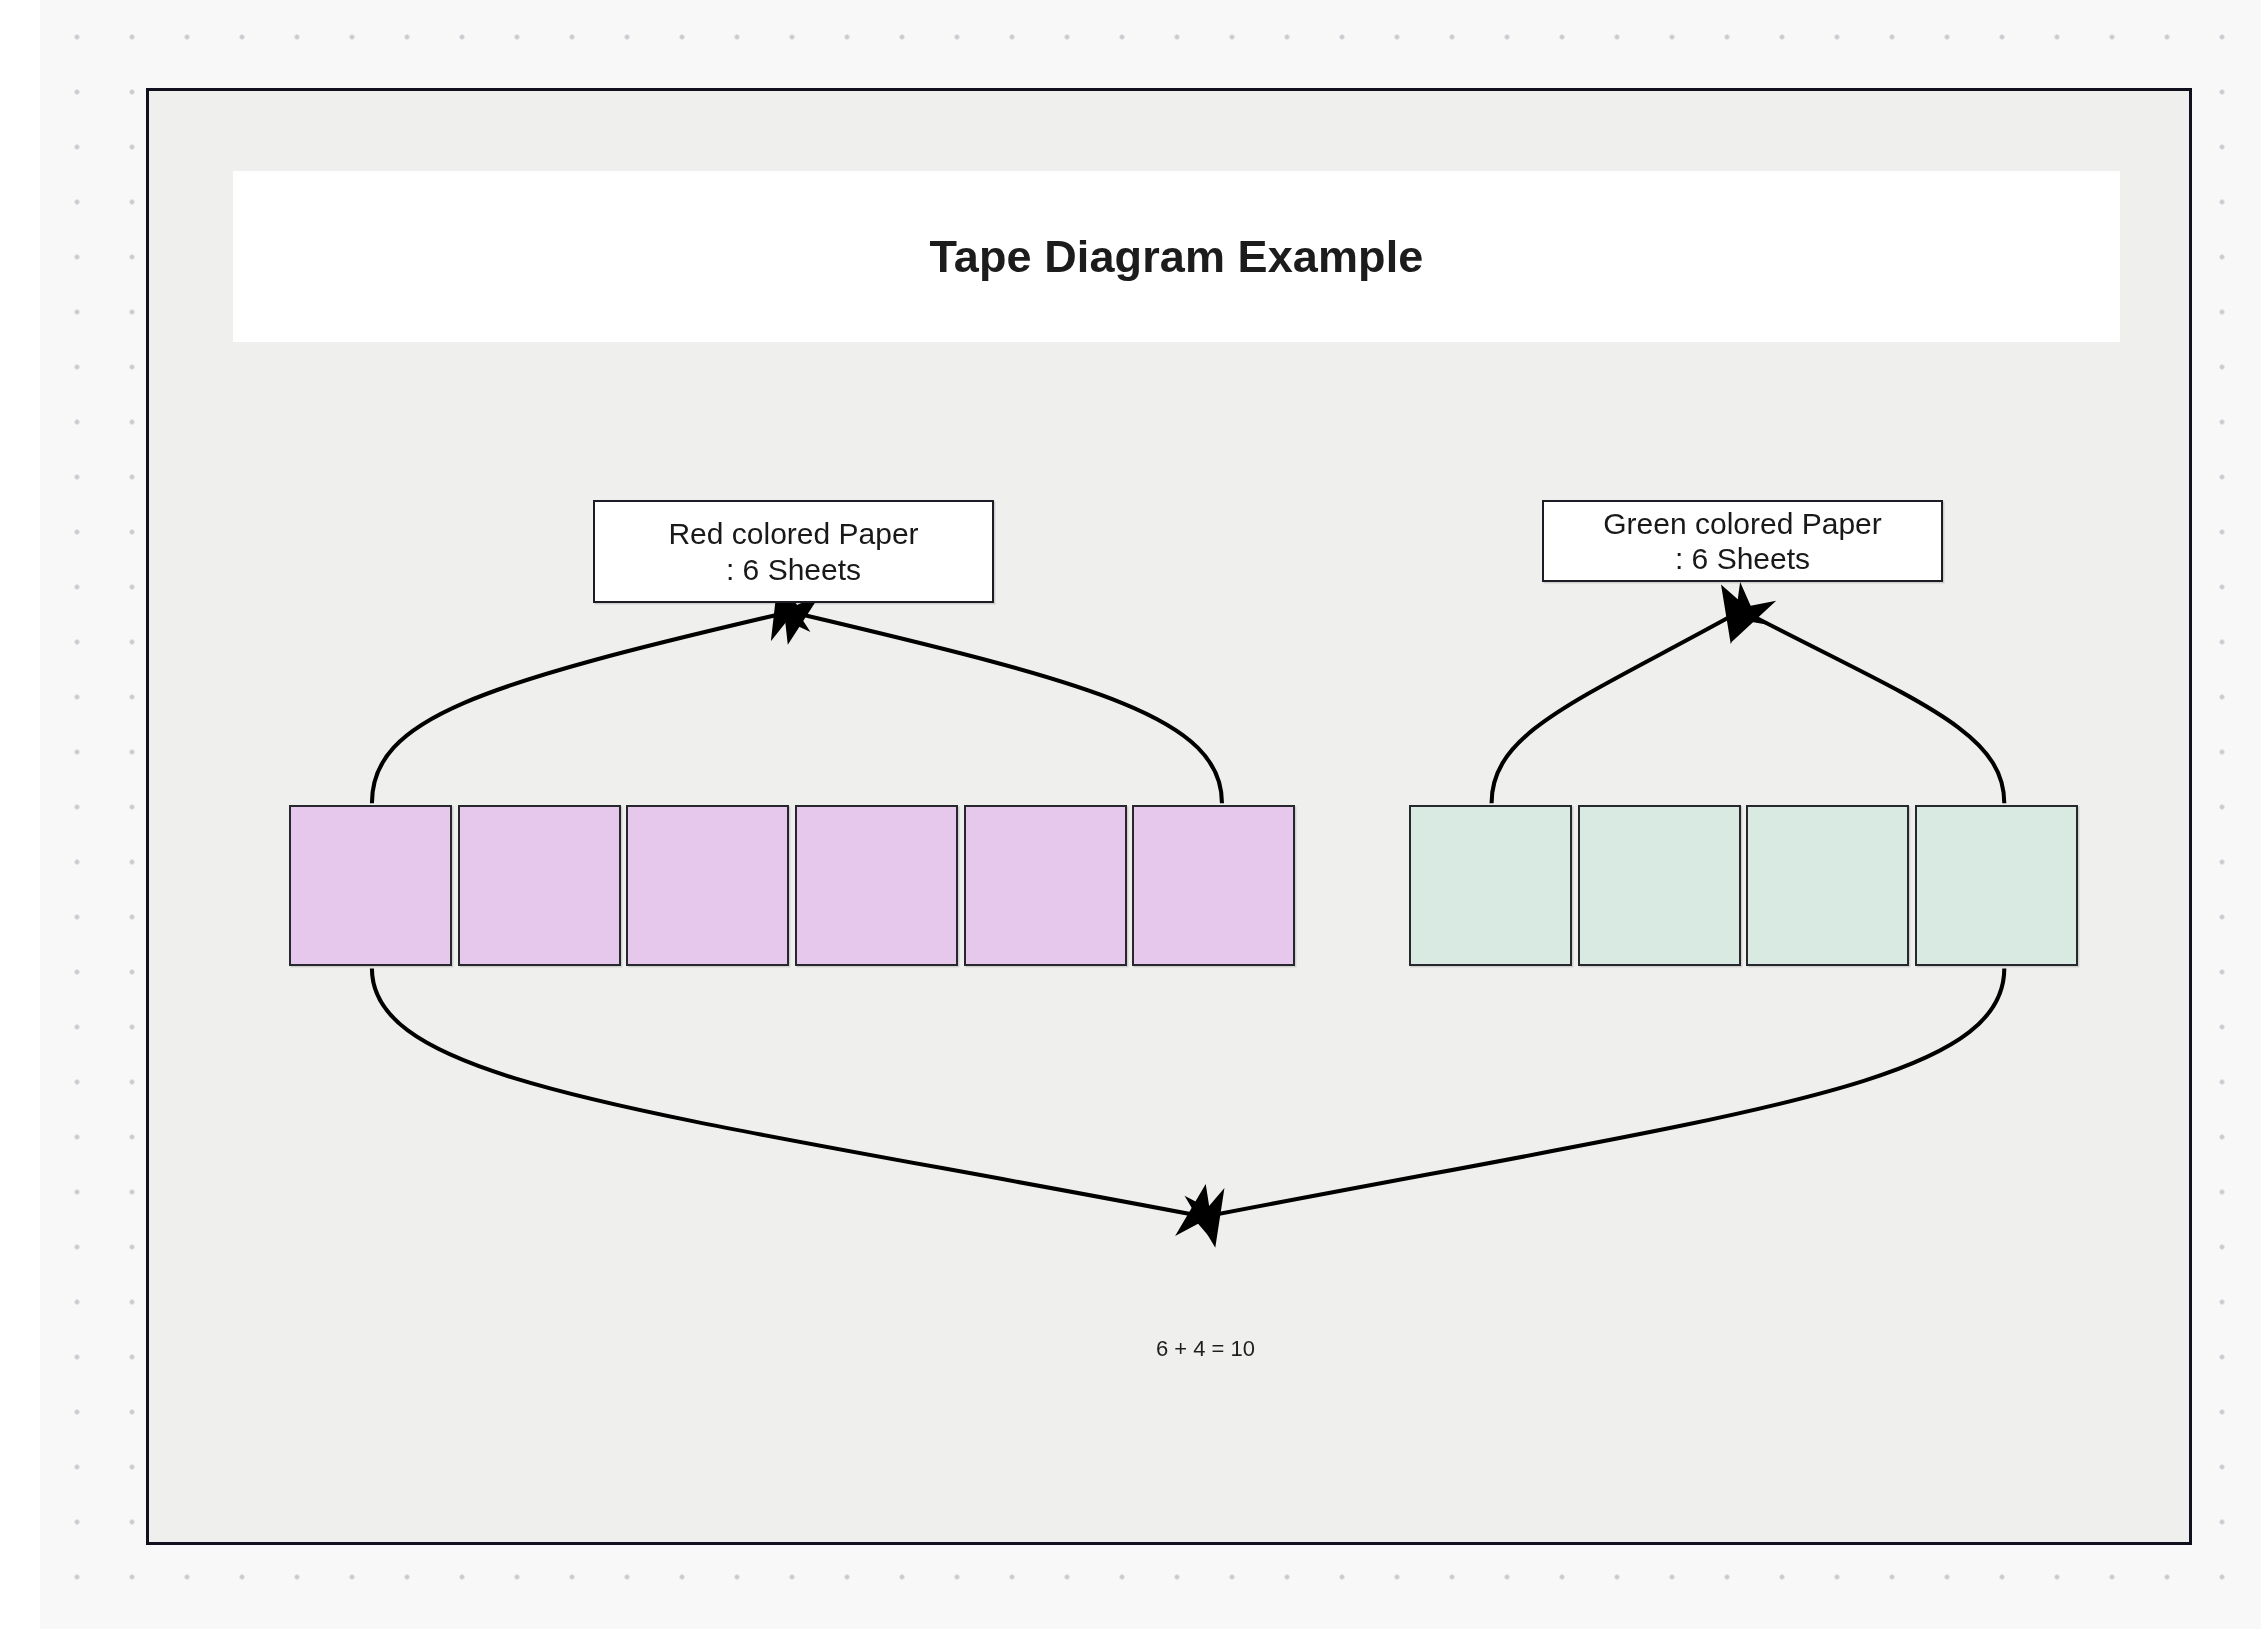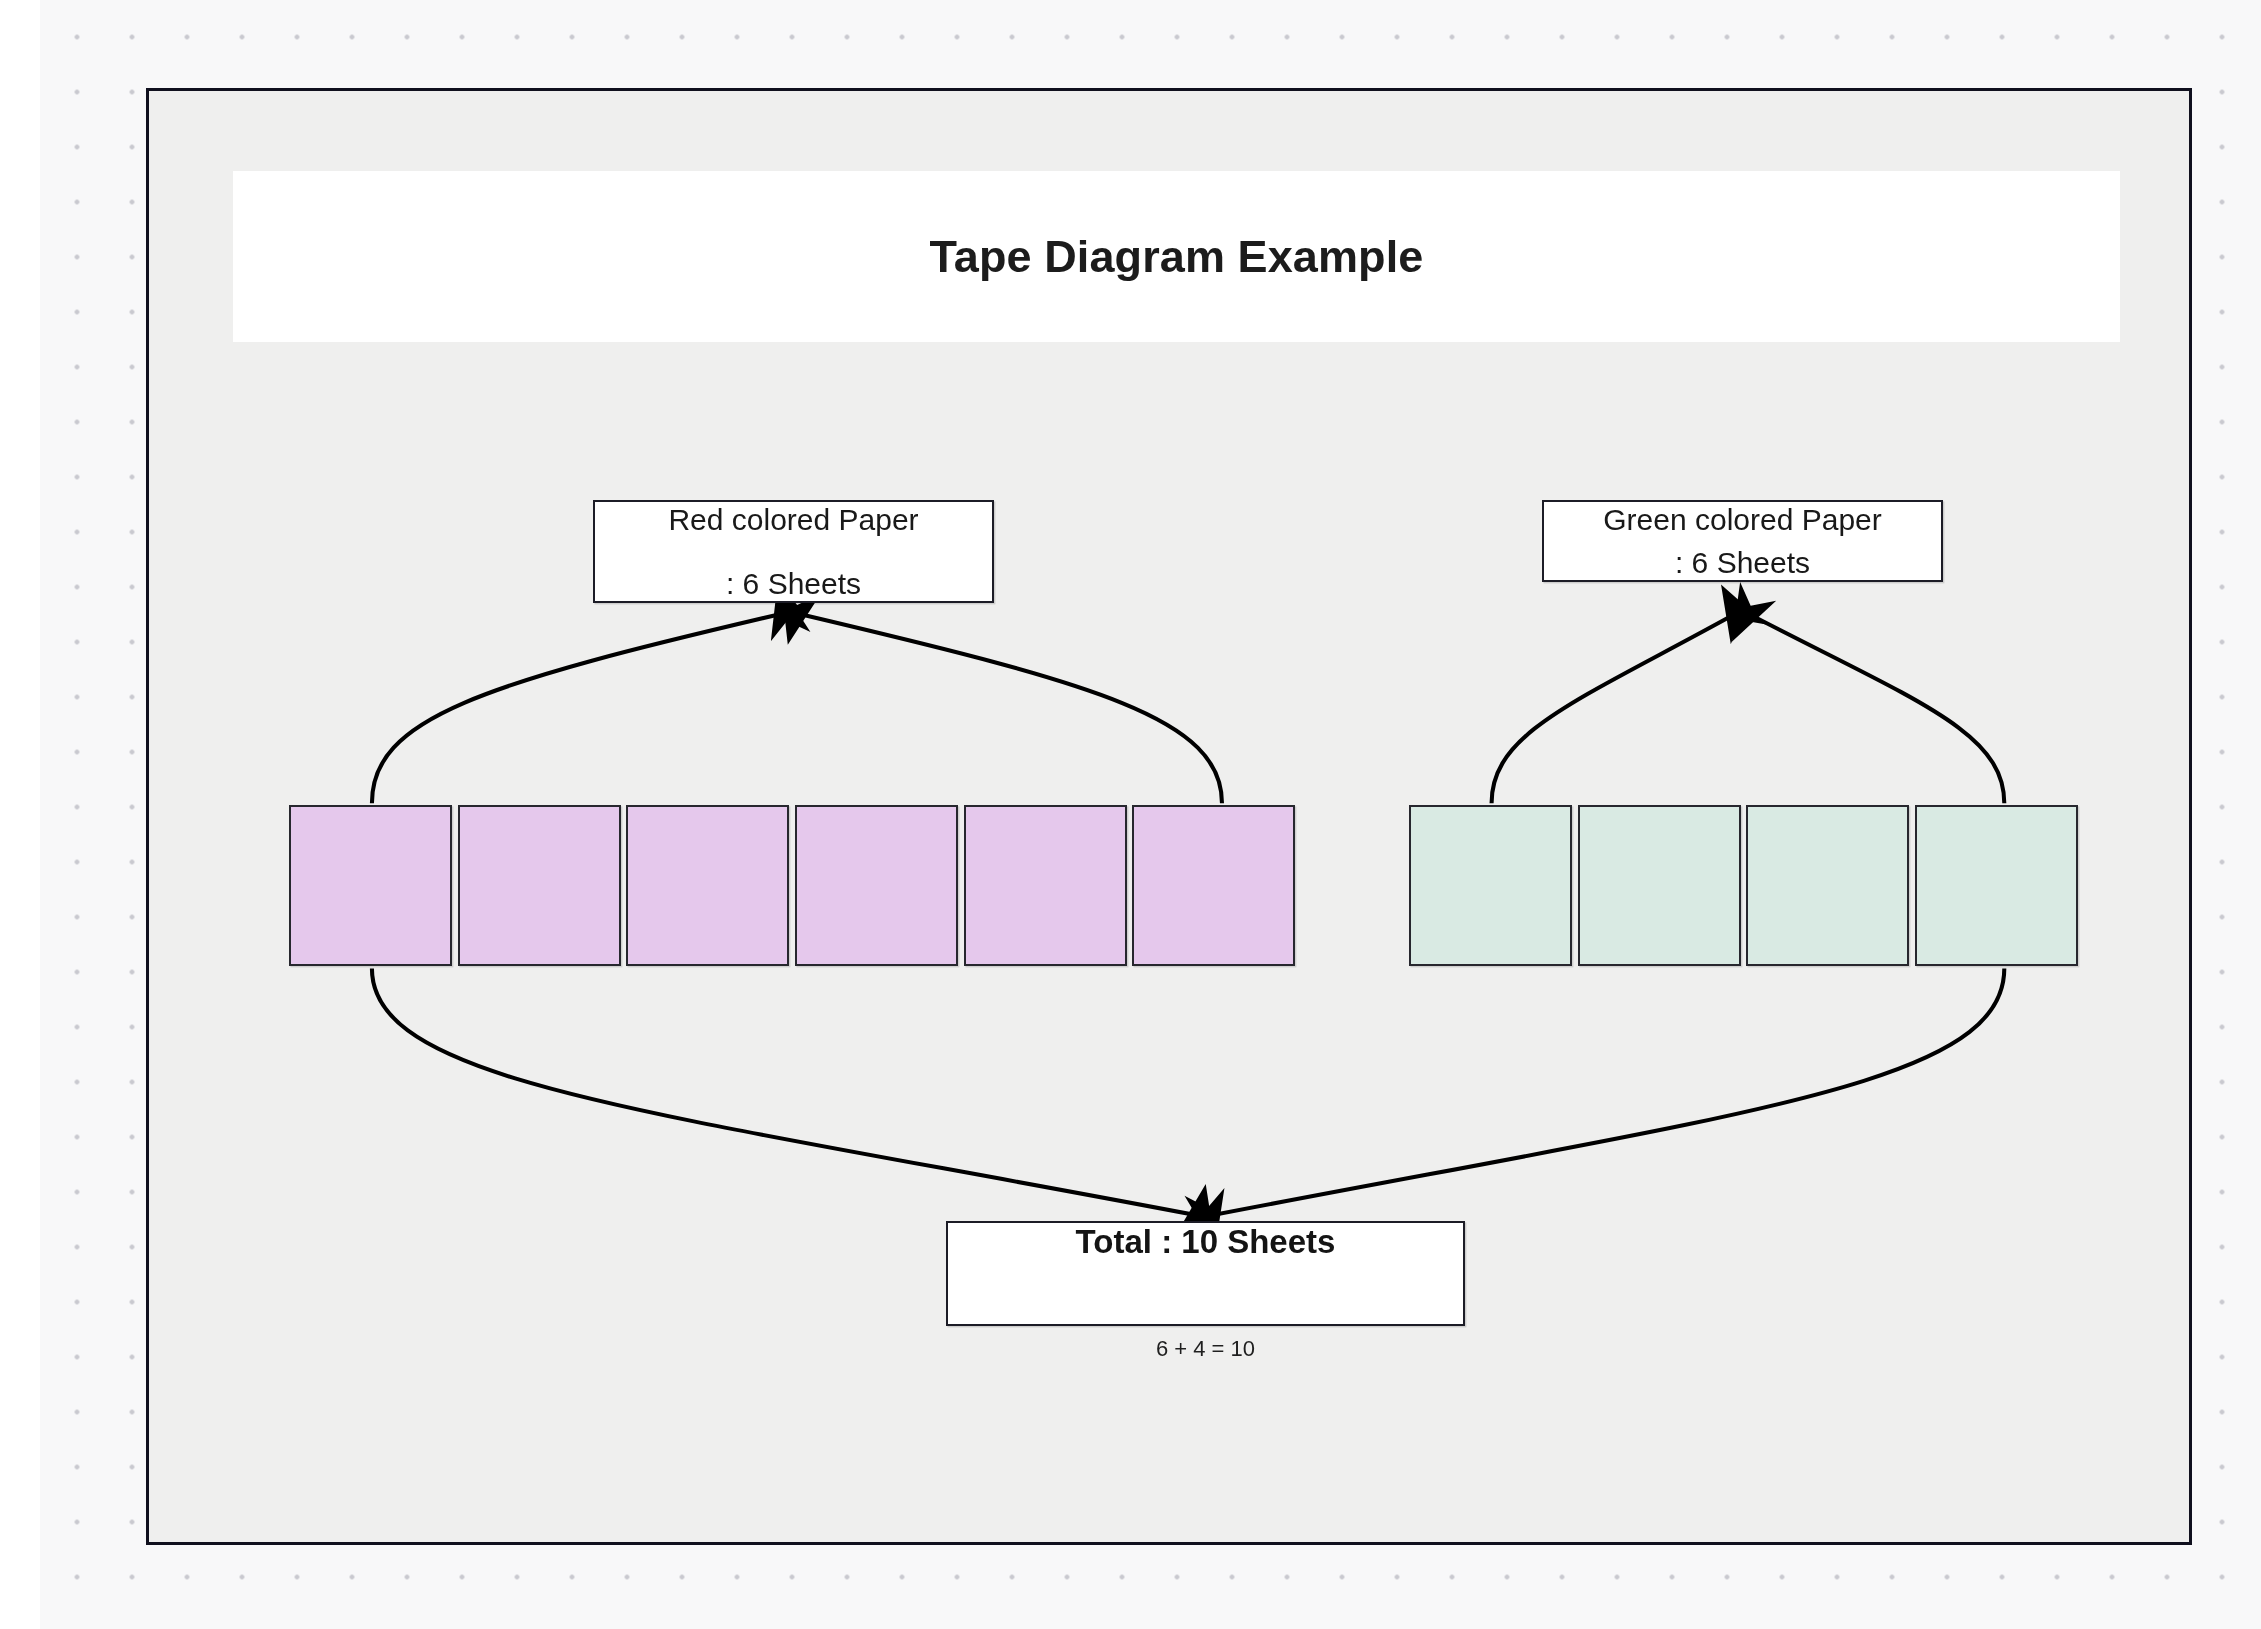--- a/index.html
+++ b/index.html
@@ -55,21 +55,21 @@
   
   .label-box {
     position: absolute;
     background: #ffffff;
     border: 2px solid #1c1c26;
     box-sizing: border-box;
     box-shadow: 1.4px 1.4px 0 rgba(0,0,0,0.14);
     display: flex;
     flex-direction: column;
     align-items: center;
-    justify-content: space-between;
+    justify-content: center;
     text-align: center;
   }
   .label-line {
     font-size: 30px;
     color: #191919;
     line-height: 1.18;
     white-space: nowrap;
   }
 
   #red-label-box   { left: 553px;  top: 500px;  width: 401px; height: 103px; }
@@ -190,20 +190,17 @@
       <div class="tape-seg red" style="left: 843px;"></div>
     </div>
 
   <div class="tape-row" id="green-tape-row" style="width: 669px;">
       <div class="tape-seg green" style="left: 0px;"></div>
       <div class="tape-seg green" style="left: 169px;"></div>
       <div class="tape-seg green" style="left: 337px;"></div>
       <div class="tape-seg green" style="left: 506px;"></div>
     </div>
 
-  <div class="label-box" id="total-box">
-    <div id="total-text">Total : 10 Sheets</div>
-  </div>
 
   <div id="equation-text">6 + 4 = 10</div>
 
 </div>
 
 
 </body></html>

